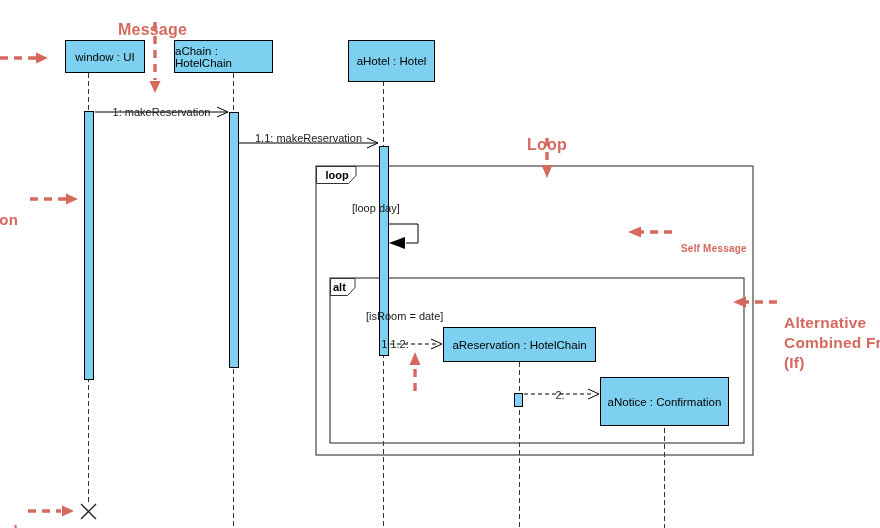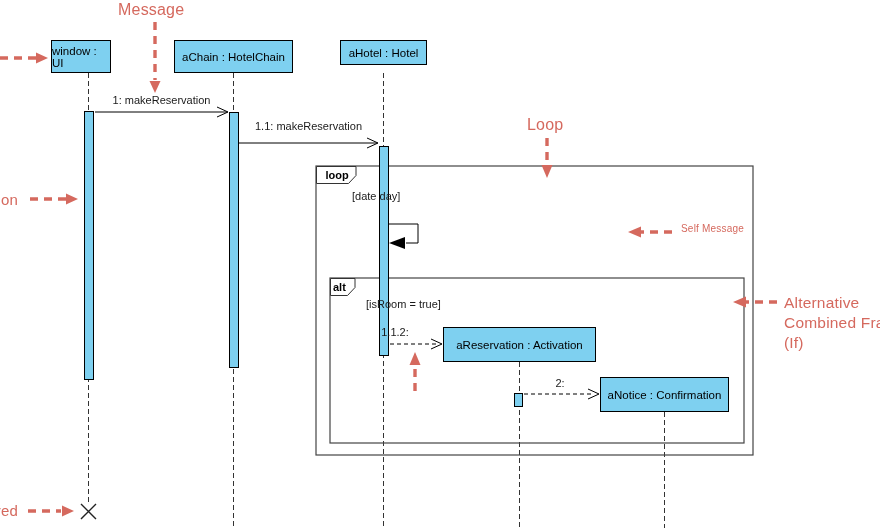--- a/index.html
+++ b/index.html
@@ -16,31 +16,31 @@
     display:flex;align-items:center;justify-content:center;
     font-size:11.5px;color:#000;box-sizing:border-box;z-index:2;
   }
   
   .bar{
     position:absolute;background:var(--blue);border:1px solid #000;
     box-sizing:border-box;z-index:3;
   }
   
   .msg{
-    position:absolute;font-size:11px;color:#1a1a1a;white-space:nowrap;z-index:4;
+    position:absolute;font-size:11px;color:#1a1a1a;white-space:nowrap;z-index:4;margin-top:12px;
   }
   .center{text-align:center;}
   .op{
     position:absolute;font-size:11px;font-weight:bold;color:#000;z-index:4;
     white-space:nowrap;
   }
   
   .note{
-    position:absolute;color:var(--accent);font-weight:normal;white-space:nowrap;
-    z-index:6;letter-spacing:.2px;
+    position:absolute;color:var(--accent);font-weight:bold;white-space:nowrap;
+    z-index:6;letter-spacing:.2px;margin-top:20px;
   }
   .note.right{text-align:right;}
   .lifeline{stroke:#333;stroke-width:1;stroke-dasharray:5 3;fill:none;}
   .black{stroke:#000;stroke-width:1;fill:none;}
   .blackdash{stroke:#000;stroke-width:1;stroke-dasharray:4 3;fill:none;}
   .blackfill{fill:#000;stroke:none;}
   .frameline{stroke:#444;stroke-width:1.2;fill:none;}
   .pent{fill:#fff;stroke:#333;stroke-width:1;}
   .red{stroke:var(--accent);stroke-width:3.4;stroke-dasharray:8 6;fill:none;}
   .redhead{fill:var(--accent);stroke:none;}
@@ -83,46 +83,46 @@
       <line class="blackdash" x1="390" y1="344" x2="436" y2="344"></line>
       <path class="black" d="M431,339 L442,344 L431,349"></path>
     </g>
 
     <g>
       <line class="blackdash" x1="524" y1="394" x2="593" y2="394"></line>
       <path class="black" d="M588,389 L599,394 L588,399"></path>
     </g>
   </svg>
 
-  <div class="head" style="left:51px;top:40px;width:60px;height:33px">
+  <div class="head" style="left:65px;top:40px;width:80px;height:33px">
     <span>window : UI</span>
   </div>
-  <div class="head" style="left:174px;top:40px;width:119px;height:33px">
+  <div class="head" style="left:174px;top:40px;width:99px;height:33px">
     <span>aChain : HotelChain</span>
   </div>
-  <div class="head" style="left:340px;top:40px;width:87px;height:25px">
+  <div class="head" style="left:348px;top:40px;width:87px;height:42px">
     <span>aHotel : Hotel</span>
   </div>
   <div class="head" style="left:443px;top:327px;width:153px;height:35px">
-    <span>aReservation : Activation</span>
+    <span>aReservation : HotelChain</span>
   </div>
-  <div class="head" style="left:600px;top:377px;width:129px;height:35px">
+  <div class="head" style="left:600px;top:377px;width:129px;height:49px">
     <span>aNotice : Confirmation</span>
   </div>
 
   <div class="bar" style="left:84px;top:111px;width:10px;height:269px"></div>
   <div class="bar" style="left:229px;top:112px;width:10px;height:256px"></div>
   <div class="bar" style="left:379px;top:146px;width:10px;height:210px"></div>
   <div class="bar" style="left:514px;top:393px;width:9px;height:14px"></div>
 
   <div class="op" style="left:321px;top:169px;width:32px;text-align:center">loop</div>
   <div class="op" style="left:333px;top:281px;width:20px;text-align:left">alt</div>
 
-  <div class="msg" style="left:352px;top:190px">[date day]</div>
-  <div class="msg" style="left:366px;top:298px">[isRoom = true]</div>
+  <div class="msg" style="left:352px;top:190px">[loop day]</div>
+  <div class="msg" style="left:366px;top:298px">[isRoom = date]</div>
 
   <div class="msg center" style="left:95px;top:94px;width:133px">1: makeReservation</div>
   <div class="msg center" style="left:239px;top:120px;width:139px">1.1: makeReservation</div>
   <div class="msg center" style="left:375px;top:326px;width:40px">1.1.2:</div>
   <div class="msg center" style="left:545px;top:377px;width:30px">2:</div>
 
   <div class="note" style="left:118px;top:1px;font-size:16px">Message</div>
   <div class="note right" style="left:-62px;top:191px;width:80px;font-size:15px">Activation</div>
   <div class="note" style="left:527px;top:116px;font-size:16px">Loop</div>
   <div class="note" style="left:681px;top:223px;font-size:10px">Self Message</div>

